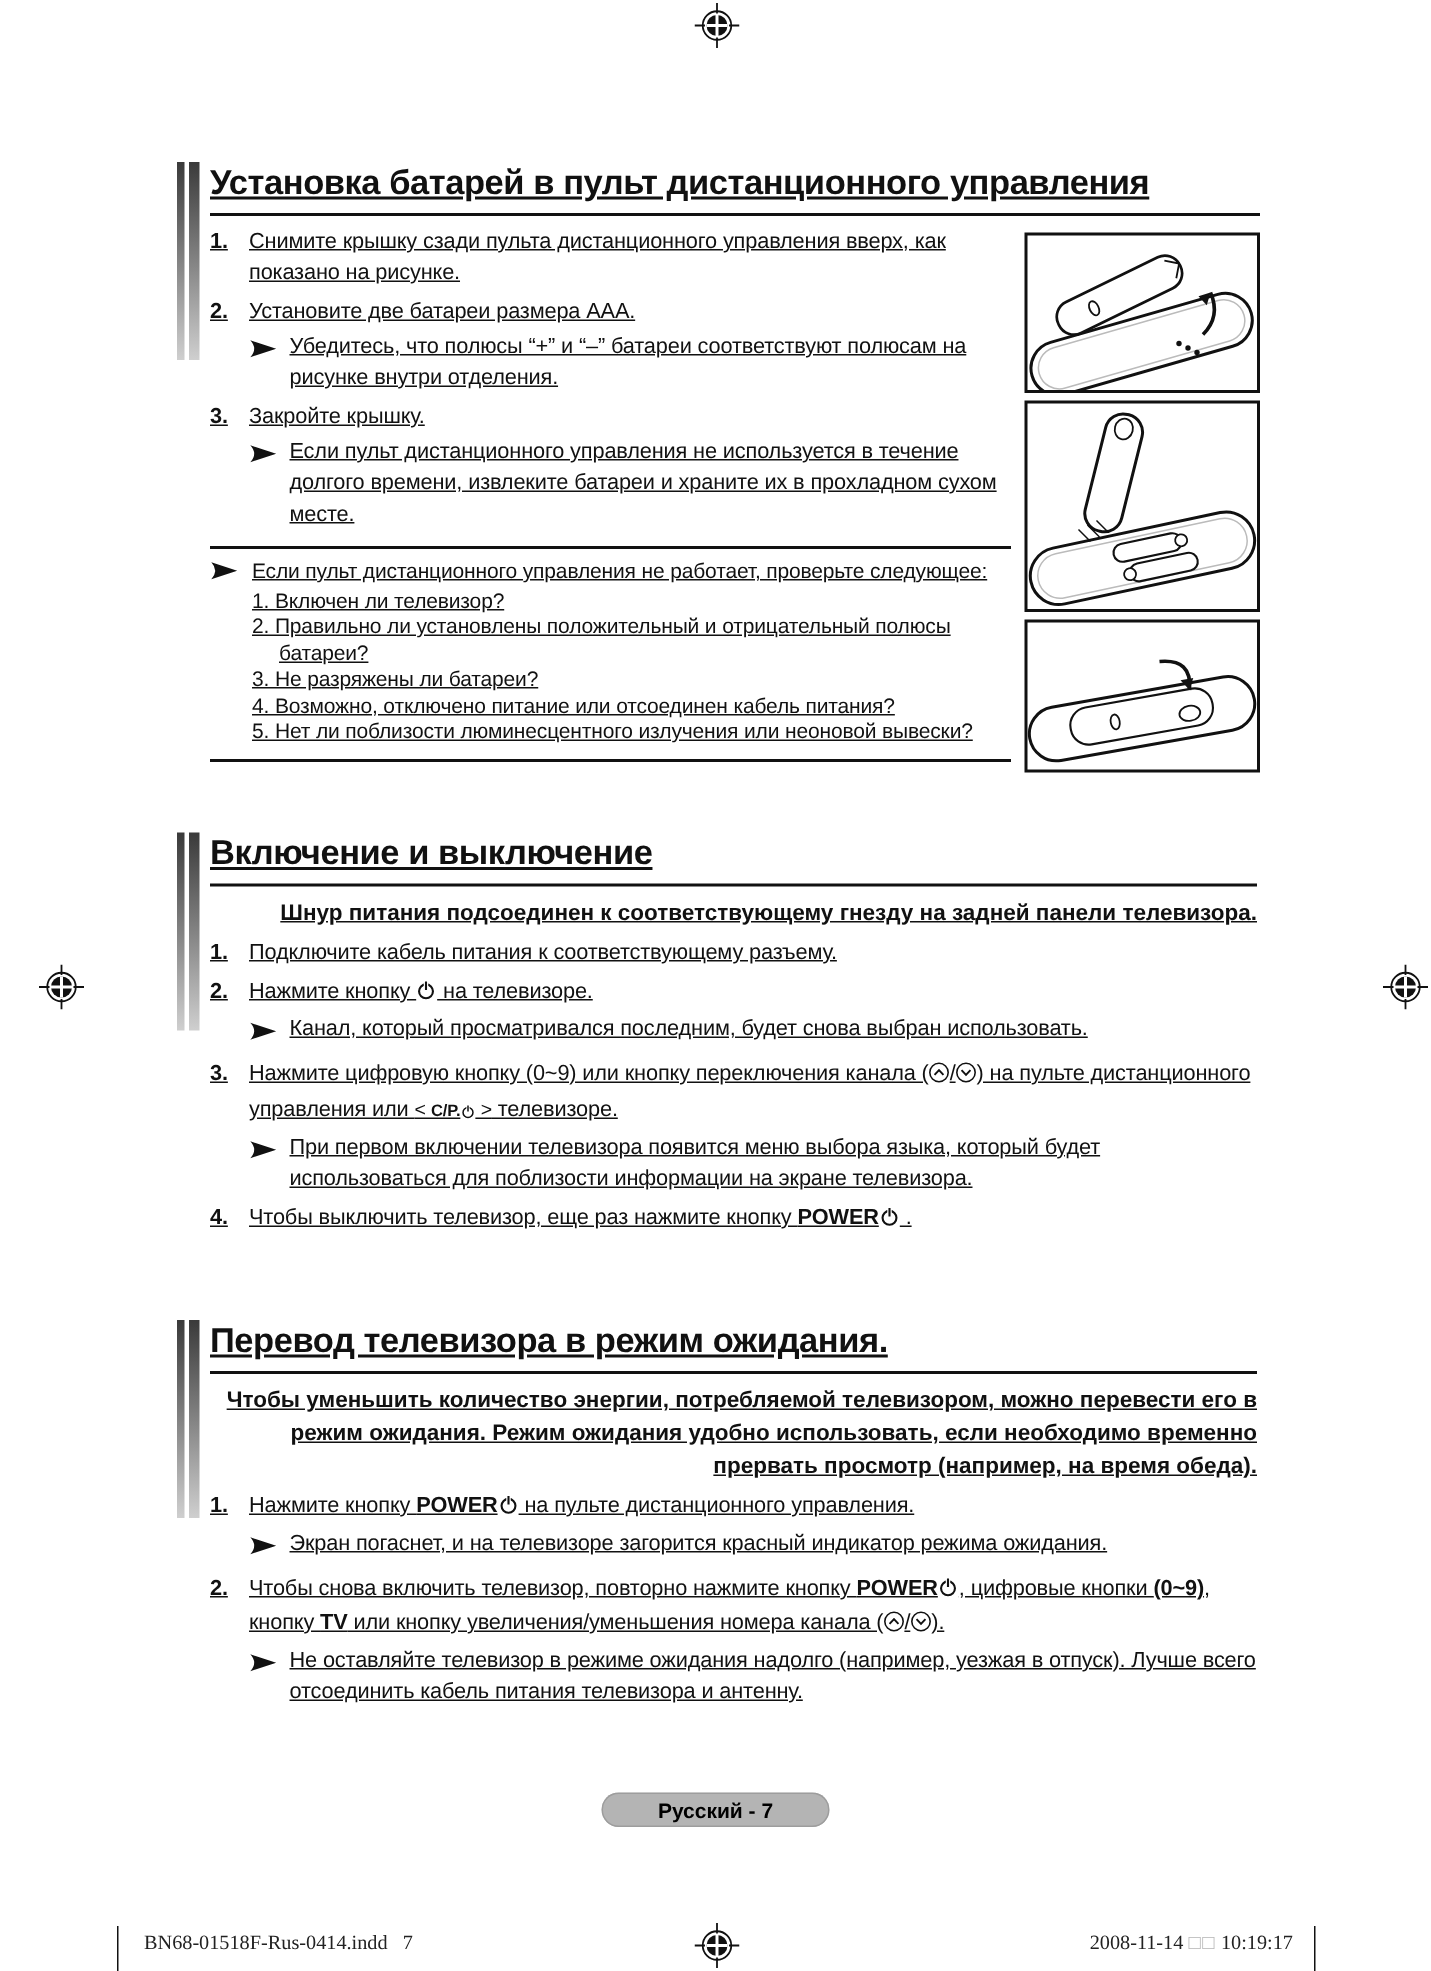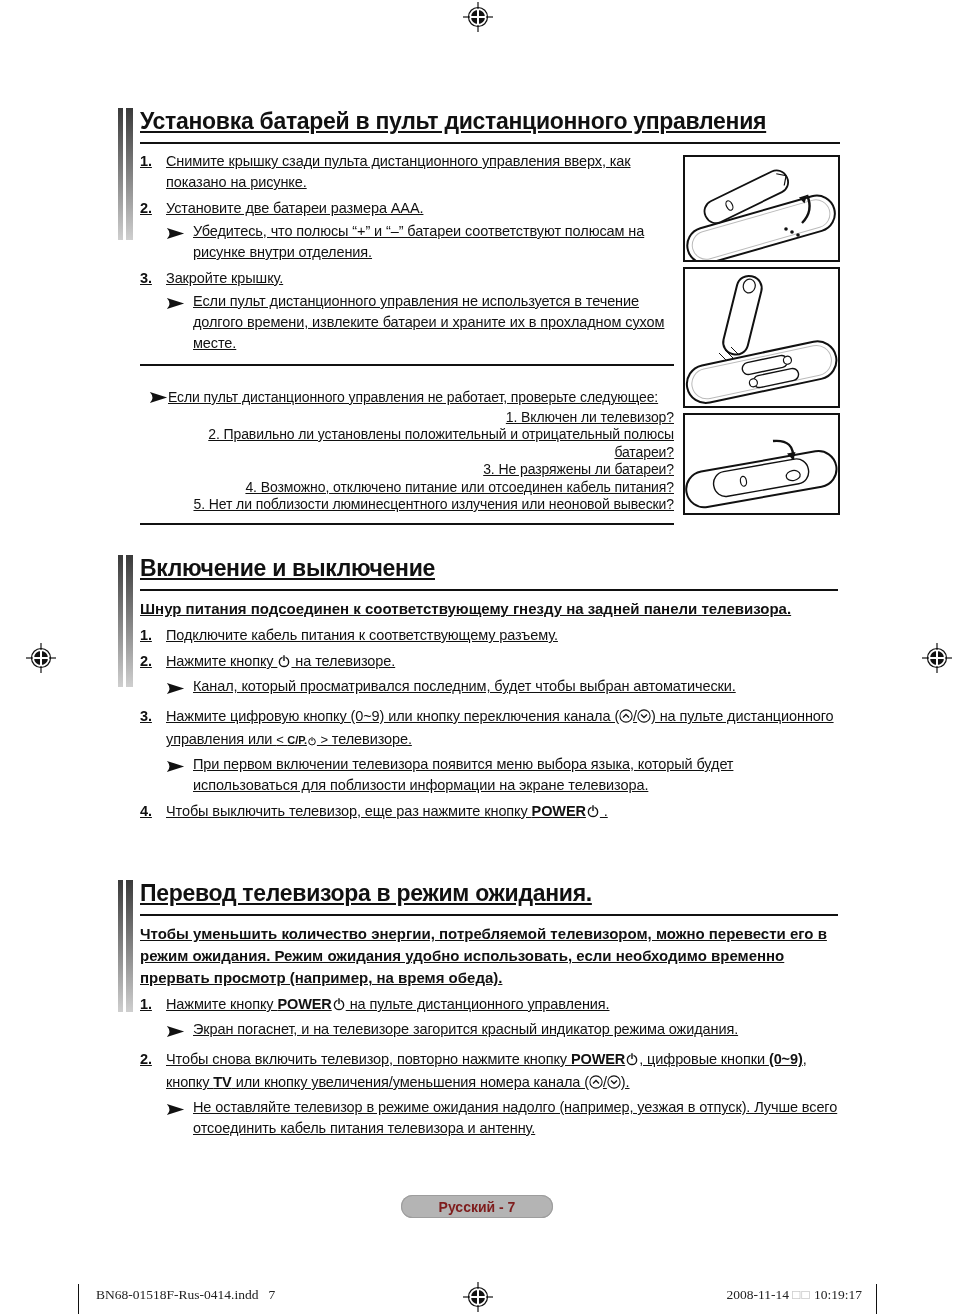--- a/index.html
+++ b/index.html
@@ -12,41 +12,41 @@
   .cropline{position:absolute;width:1px;height:30px;background:#111;top:1284px;}
   
   .footer{position:absolute;top:1287px;left:0;width:954px;font-family:"Liberation Serif",serif;font-size:13.5px;color:#222;}
   .footer .fl{position:absolute;left:96px;white-space:pre;}
   .footer .fr{position:absolute;right:92px;white-space:pre;}
   .footer .boxes{color:#b5b5b5;letter-spacing:1px;}
   
   .badge{position:absolute;top:1195px;left:50%;transform:translateX(-50%);
     min-width:124px;height:23px;padding:0 14px;border-radius:12px;background:#b4b4b4;
     box-shadow:inset 0 0 0 1px #9d9d9d;display:flex;align-items:center;justify-content:center;
-    font-size:14px;font-weight:bold;color:#7f1d1d;}
+    font-size:14px;font-weight:bold;color:#000000;}
   
   .section{position:absolute;left:118px;width:722px;text-decoration:underline;}
   .bars{position:absolute;left:0;top:2px;width:16px;height:132px;}
   .bars i{position:absolute;top:0;height:100%;display:block;background:linear-gradient(180deg,#3a3a3a 0%,#8a8a8a 55%,#cfcfcf 100%);}
   .bars i.b1{left:0;width:5px;}
   .bars i.b2{left:8px;width:7px;}
   .sec-inner{margin-left:22px;}
   h1.title{margin:0;font-size:23px;line-height:31px;font-weight:bold;letter-spacing:-0.3px;
     border-bottom:2px solid #111;padding-bottom:5px;margin-bottom:7px;}
   .col-text{width:534px;}
   
-  .bold-line{font-size:15px;line-height:22px;font-weight:bold;margin-top:2px;}
+  .bold-line{font-size:15px;line-height:22px;font-weight:bold;margin-top:2px;text-align:right;}
   .step{display:flex;margin-top:5px;font-size:14.5px;line-height:21px;letter-spacing:-0.1px;}
   .step .num{flex:none;width:26px;font-weight:bold;}
   .step .txt{flex:1;}
   .tip{display:flex;margin-left:26px;margin-top:2px;font-size:14.5px;line-height:21px;letter-spacing:-0.1px;}
   .tip .arr{flex:none;width:27px;padding-top:4px;}
   .tip .txt{flex:1;}
   .note{margin-top:10px;border-top:2px solid #111;border-bottom:2px solid #111;
-    padding:23px 0 9px 0;font-size:14px;line-height:17.5px;letter-spacing:-0.1px;text-align:right;}
+    padding:6px 0 9px 0;font-size:14px;line-height:17.5px;letter-spacing:-0.1px;}
   .note-head{display:flex;}
   .note-head .arr{flex:none;width:28px;padding-top:2px;}
   .note-item{padding-left:46px;text-indent:-18px;}
   .icon{display:inline-block;vertical-align:-2px;}
   .cpbtn{white-space:nowrap;}
   .cpbtn .ang{font-size:13px;}
   .cpbtn b{font-size:11px;}
   
   .figs{position:absolute;left:565px;top:49px;width:157px;}
   .fig{border:2px solid #111;background:#fff;margin-bottom:5px;}
@@ -228,21 +228,21 @@
           <span class="txt">Нажмите кнопку <span class="icon"><svg width="14" height="14" viewBox="0 0 16 16">
                 <circle cx="8" cy="9" r="5.3" fill="none" stroke="#111" stroke-width="1.6"></circle>
                 <line x1="8" y1="1" x2="8" y2="8.5" stroke="#fff" stroke-width="3.4"></line>
                 <line x1="8" y1="1.5" x2="8" y2="8" stroke="#111" stroke-width="1.6"></line>
               </svg></span> на телевизоре.</span>
         </div>
         <div class="tip">
           <span class="arr"><svg width="19" height="13" viewBox="0 0 22 14">
               <path d="M1,13.5 Q7,7 1,0.5 L21,7 Z" fill="#111"></path>
             </svg></span>
-          <span class="txt">Канал, который просматривался последним, будет чтобы выбран автоматически.</span>
+          <span class="txt">Канал, который просматривался последним, будет снова выбран использовать.</span>
         </div>
         <div class="step">
           <span class="num">3.</span>
           <span class="txt">Нажмите цифровую кнопку (0~9) или кнопку переключения канала (<span class="icon"><svg width="14" height="14" viewBox="0 0 16 16">
                 <circle cx="8" cy="8" r="7" fill="none" stroke="#111" stroke-width="1.2"></circle>
                 <polyline points="4.6,9.8 8,6.2 11.4,9.8" fill="none" stroke="#111" stroke-width="1.5"></polyline>
               </svg></span>/<span class="icon"><svg width="14" height="14" viewBox="0 0 16 16">
                 <circle cx="8" cy="8" r="7" fill="none" stroke="#111" stroke-width="1.2"></circle>
                 <polyline points="4.6,6.2 8,9.8 11.4,6.2" fill="none" stroke="#111" stroke-width="1.5"></polyline>
               </svg></span>) на пульте дистанционного управления или <span class="cpbtn"><span class="ang">&lt; </span><b>C/P.</b><span class="icon"><svg width="10" height="10" viewBox="0 0 16 16">

